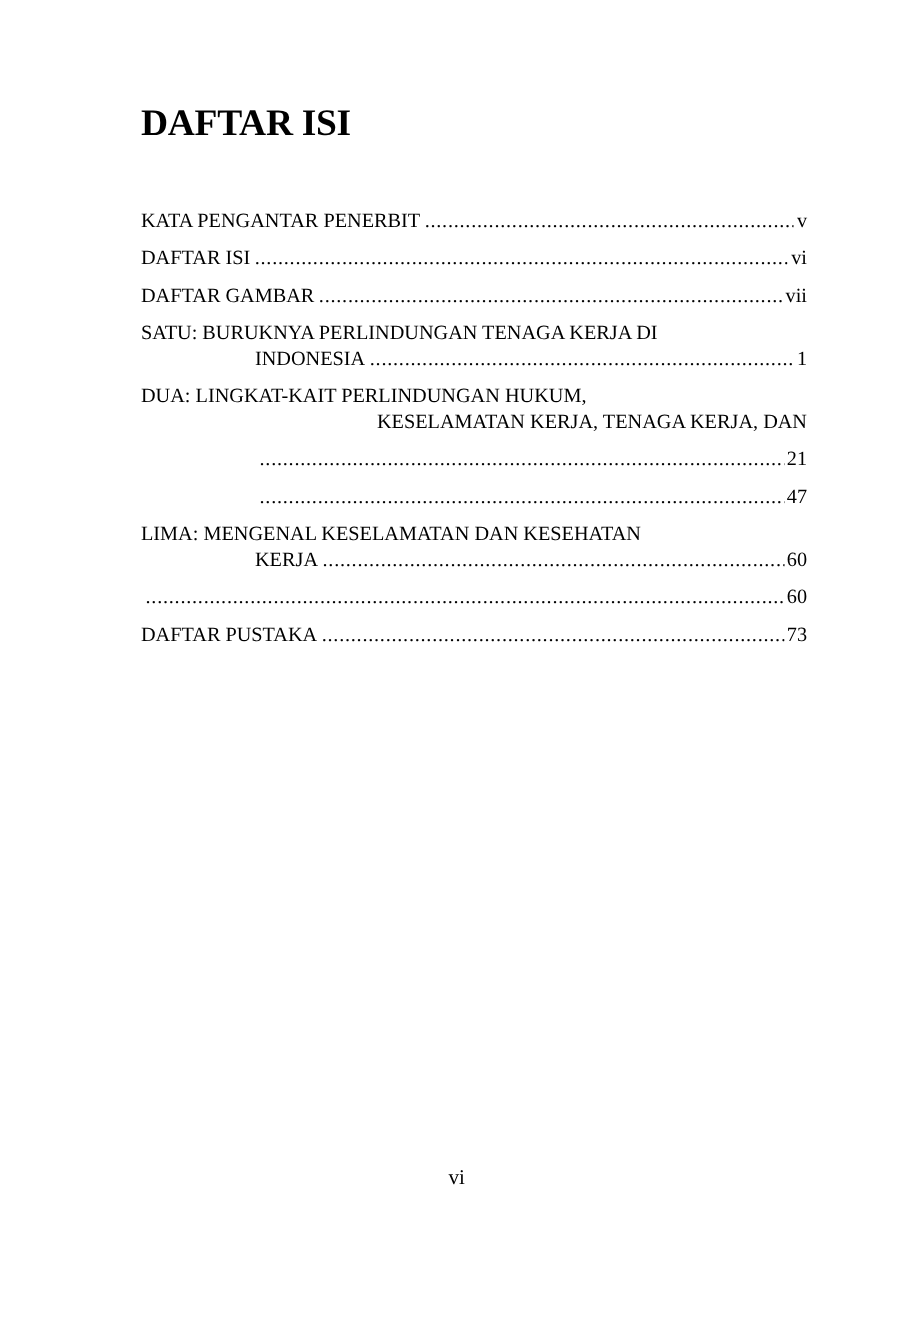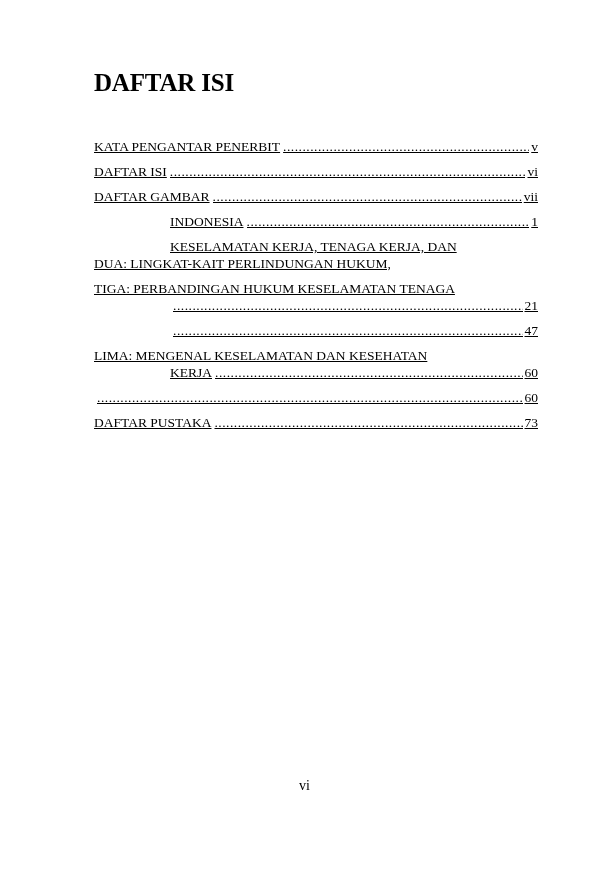--- a/index.html
+++ b/index.html
@@ -1,24 +1,24 @@
 <!DOCTYPE html>
 <html><head>
   <meta charset="utf-8">
   <style>
     html, body { margin: 0; padding: 0; background: #ffffff; }
     body { width: 609px; height: 882px; position: relative; overflow: hidden;
            font-family: "Liberation Serif", serif; color: #000; }
     .title { position: absolute; left: 94px; top: 68px; margin: 0;
              font-family: "Liberation Serif", serif; font-weight: bold;
              font-size: 25px; line-height: 30px; letter-spacing: -0.2px; }
-    .toc { position: absolute; left: 94px; top: 138px; width: 444px; text-decoration: underline; }
+    .toc { position: absolute; left: 94px; top: 138px; width: 444px; }
     .entry { font-size: 13.5px; line-height: 17px; margin-bottom: 8px; }
     .line { display: flex; align-items: baseline; white-space: nowrap; }
-    .line.indent { padding-left: 76px; }
+    .line.indent { padding-left: 76px; justify-content: flex-end; }
     .txt { flex: 0 0 auto; }
     .dots { flex: 1 1 auto; overflow: hidden; white-space: nowrap; margin: 0 2px 0 3px;
             letter-spacing: 0.5px; }
     .dots::after { content: "........................................................................................................................................................................................................"; }
     .pg { flex: 0 0 auto; text-align: right; }
     .footer { position: absolute; left: 0; width: 609px; top: 778px; text-align: center;
               font-size: 14px; }
   </style>
 </head>
 <body>
@@ -45,40 +45,40 @@
 
   <div class="entry">
     <div class="line">
       <span class="txt">DAFTAR GAMBAR</span>
       <span class="dots"></span>
       <span class="pg">vii</span>
     </div>
   </div>
 
   <div class="entry">
+    <div class="line">
+      <span class="txt">SATU: BURUKNYA PERLINDUNGAN TENAGA KERJA DI</span>
+    </div>
     <div class="line indent">
       <span class="txt">INDONESIA</span>
       <span class="dots"></span>
       <span class="pg">1</span>
     </div>
   </div>
 
   <div class="entry">
+    <div class="line">
+      <span class="txt">DUA: LINGKAT-KAIT PERLINDUNGAN HUKUM,</span>
+    </div>
     <div class="line indent">
       <span class="txt">KESELAMATAN KERJA, TENAGA KERJA, DAN</span>
-    </div>
-    <div class="line">
-      <span class="txt">DUA: LINGKAT-KAIT PERLINDUNGAN HUKUM,</span>
     </div>
   </div>
 
   <div class="entry">
-    <div class="line">
-      <span class="txt">TIGA: PERBANDINGAN HUKUM KESELAMATAN TENAGA</span>
-    </div>
     <div class="line indent">
       <span class="dots"></span>
       <span class="pg">21</span>
     </div>
   </div>
 
   <div class="entry">
     <div class="line indent">
       <span class="dots"></span>
       <span class="pg">47</span>

